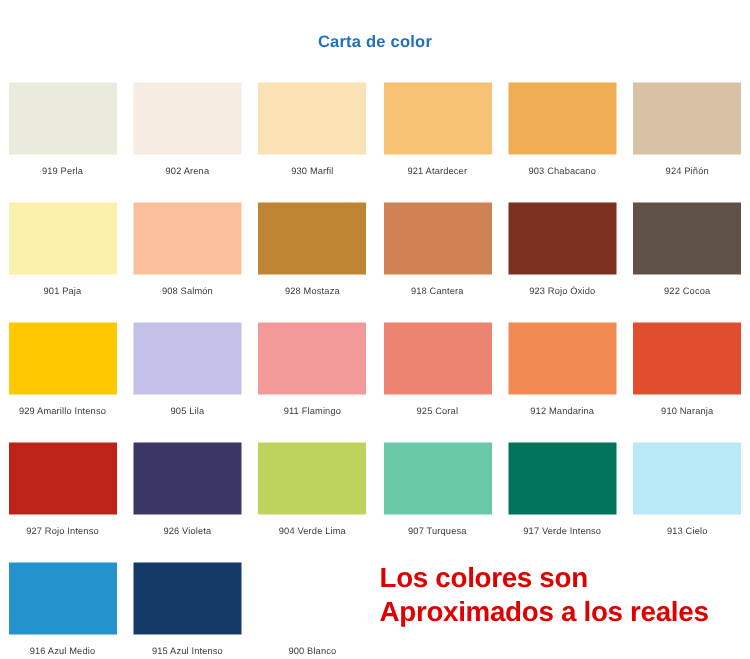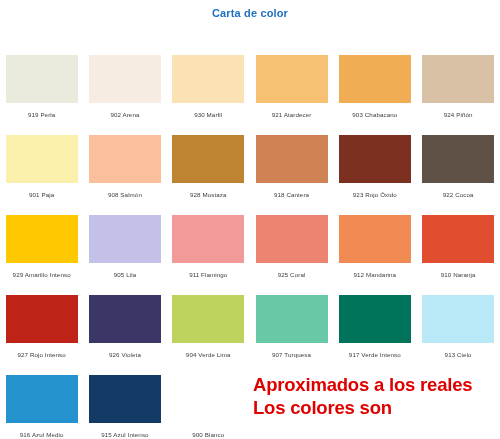--- a/index.html
+++ b/index.html
@@ -14,21 +14,21 @@
     font-family: "Liberation Sans", sans-serif;
     position: relative;
   }
   #page-title {
     text-align: center;
     color: #1f6fc4;
     font-size: 11px;
     font-weight: bold;
     letter-spacing: 0.15px;
     padding-top: 7px;
-    margin: 0;
+    margin: 15px;
   }
   #chart-grid {
     position: absolute;
     top: 55px;
     left: 0;
     width: 500px;
   }
   .color-row {
     display: flex;
     width: 500px;
@@ -194,15 +194,15 @@
         <div class="swatch-label">915 Azul Intenso</div>
       </div>
       <div class="color-cell">
         <div class="swatch is-white" style="background: rgb(255, 255, 255);"></div>
         <div class="swatch-label">900 Blanco</div>
       </div>
     </div>
   </div>
 
 <div id="notice">
+  <span class="notice-line">Los colores son</span>
   <span class="notice-line">Aproximados a los reales</span>
-  <span class="notice-line">Los colores son</span>
 </div>
 
 </body></html>

